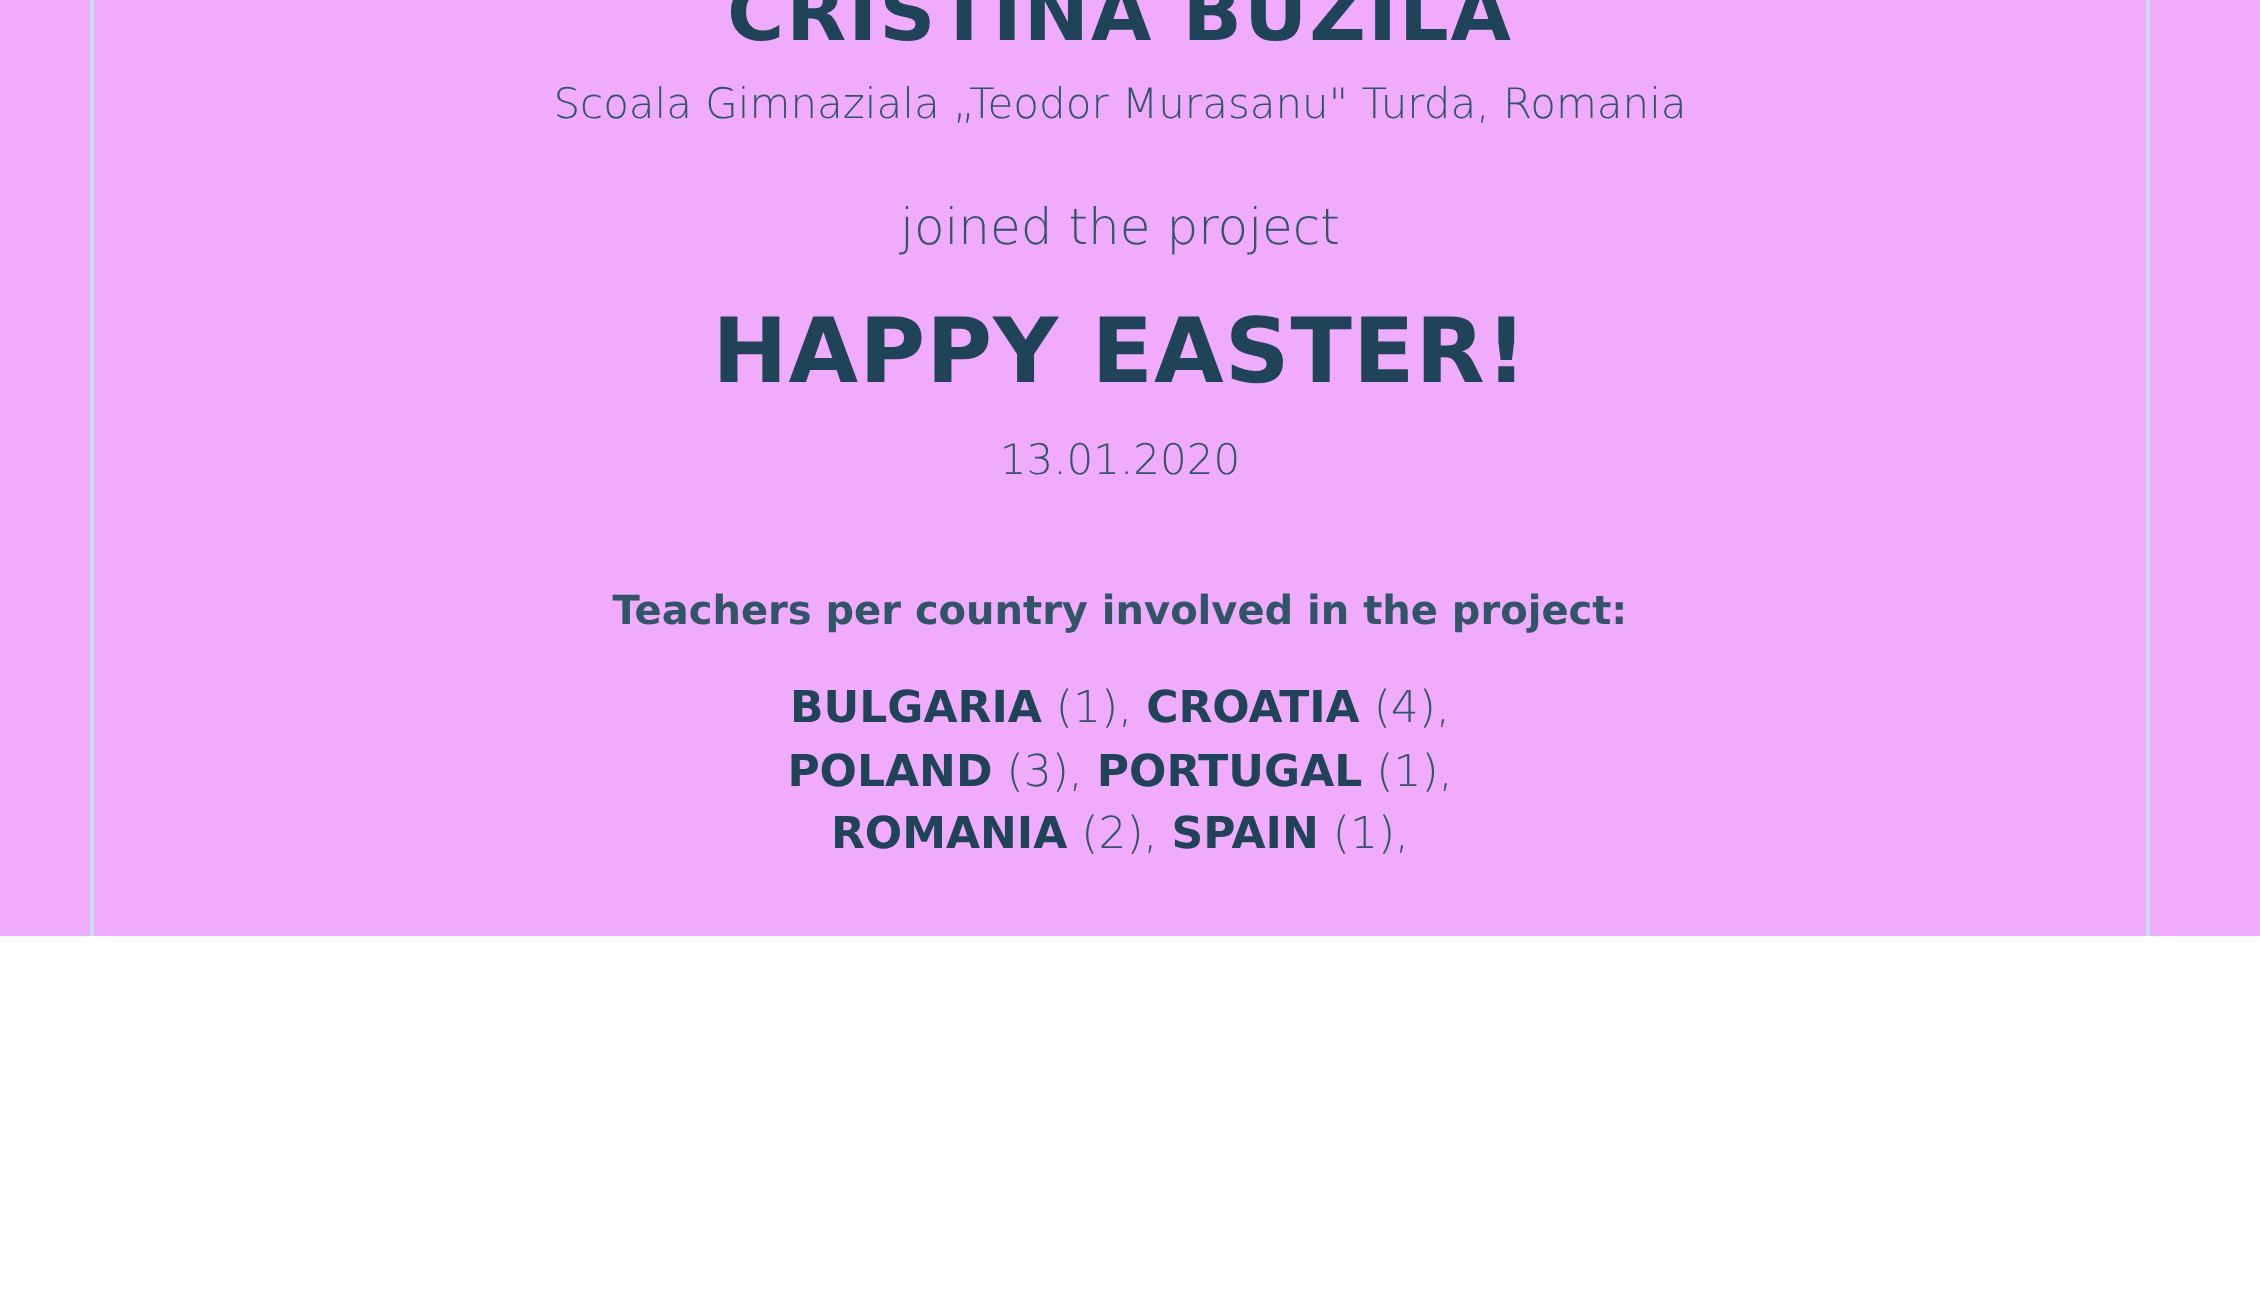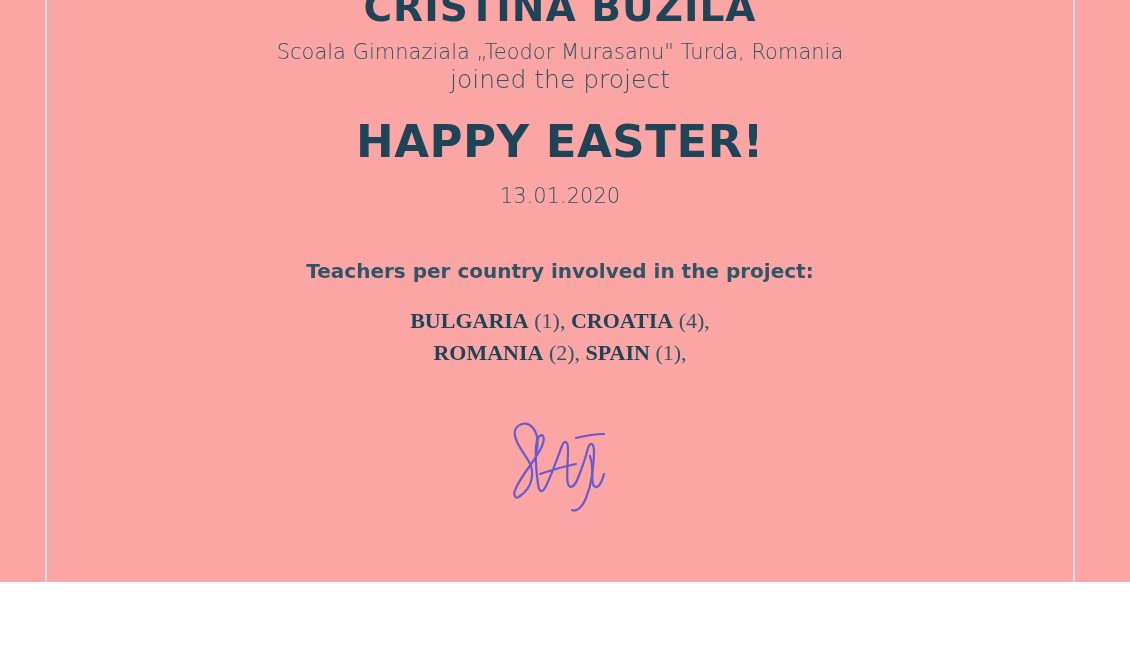--- a/index.html
+++ b/index.html
@@ -8,22 +8,22 @@
     background: #ffffff;
     width: 1130px;
     height: 650px;
     overflow: hidden;
     font-family: "DejaVu Sans", sans-serif;
   }
 
   .page {
     position: relative;
     width: 1130px;
-    height: 582px;
-    background: #fca5a5;
+    height: 468px;
+    background: #f0abfc;
     overflow: hidden;
   }
 
   
   .frame-left {
     position: absolute;
     left: 45px;
     top: 0;
     width: 2px;
     height: 650px;
@@ -61,20 +61,21 @@
     font-size: 21px;
     color: #2f5566;
     margin-top: 9px;
     line-height: 26px;
     font-weight: 300;
   }
 
   .joined-line {
     font-size: 25px;
     color: #2f5566;
+    margin-top: 34px;
     font-weight: 300;
   }
 
   .project-title {
     font-size: 45px;
     font-weight: bold;
     color: #1f4457;
     margin-top: 21px;
     letter-spacing: 0.5px;
   }
@@ -95,21 +96,20 @@
 
   .countries {
     margin-top: 22px;
     font-size: 22px;
     color: #2f5566;
     line-height: 31.5px;
     font-weight: 300;
   }
   .countries .line {
     white-space: nowrap;
-    font-family: Liberation Serif, serif;
   }
   .countries .cname {
     font-weight: bold;
     color: #1f4457;
   }
   .countries .ccount {
     font-weight: 300;
     color: #2f5566;
   }
 
@@ -140,20 +140,21 @@
     <div class="joined-line">joined the project</div>
 
     <div class="project-title">HAPPY EASTER!</div>
 
     <div class="project-date">13.01.2020</div>
 
     <div class="teachers-intro">Teachers per country involved in the project:</div>
 
     <div class="countries" id="countries-list">
         <div class="line"><span class="cname">BULGARIA</span> <span class="ccount">(1),</span> <span class="cname">CROATIA</span> <span class="ccount">(4),</span></div>
+        <div class="line"><span class="cname">POLAND</span> <span class="ccount">(3),</span> <span class="cname">PORTUGAL</span> <span class="ccount">(1),</span></div>
         <div class="line"><span class="cname">ROMANIA</span> <span class="ccount">(2),</span> <span class="cname">SPAIN</span> <span class="ccount">(1),</span></div>
       </div>
 
     <div class="signature-block">
       <svg class="signature-svg" width="160" height="110" viewBox="0 0 160 110">
         <g fill="none" stroke="#6a5acd" stroke-width="2.2" stroke-linecap="round" stroke-linejoin="round">
           <path d="M56 42 C62 18, 48 6, 38 14 C29 21, 40 36, 48 48 C56 60, 52 76, 40 84"></path>
           <path d="M40 84 C36 88, 32 84, 36 76 C42 62, 56 48, 62 34 C66 24, 62 20, 58 26 C54 34, 56 58, 58 72 C59 80, 62 82, 66 74 C72 62, 78 44, 82 34 C84 28, 88 28, 88 38 C88 52, 86 66, 88 72 C90 78, 95 74, 98 66"></path>
           <path d="M98 66 C102 56, 106 44, 108 36 C110 30, 114 30, 114 40 C114 54, 110 70, 114 74 C118 78, 122 70, 124 62"></path>
           <path d="M96 26 C104 24, 116 22, 124 22"></path>

